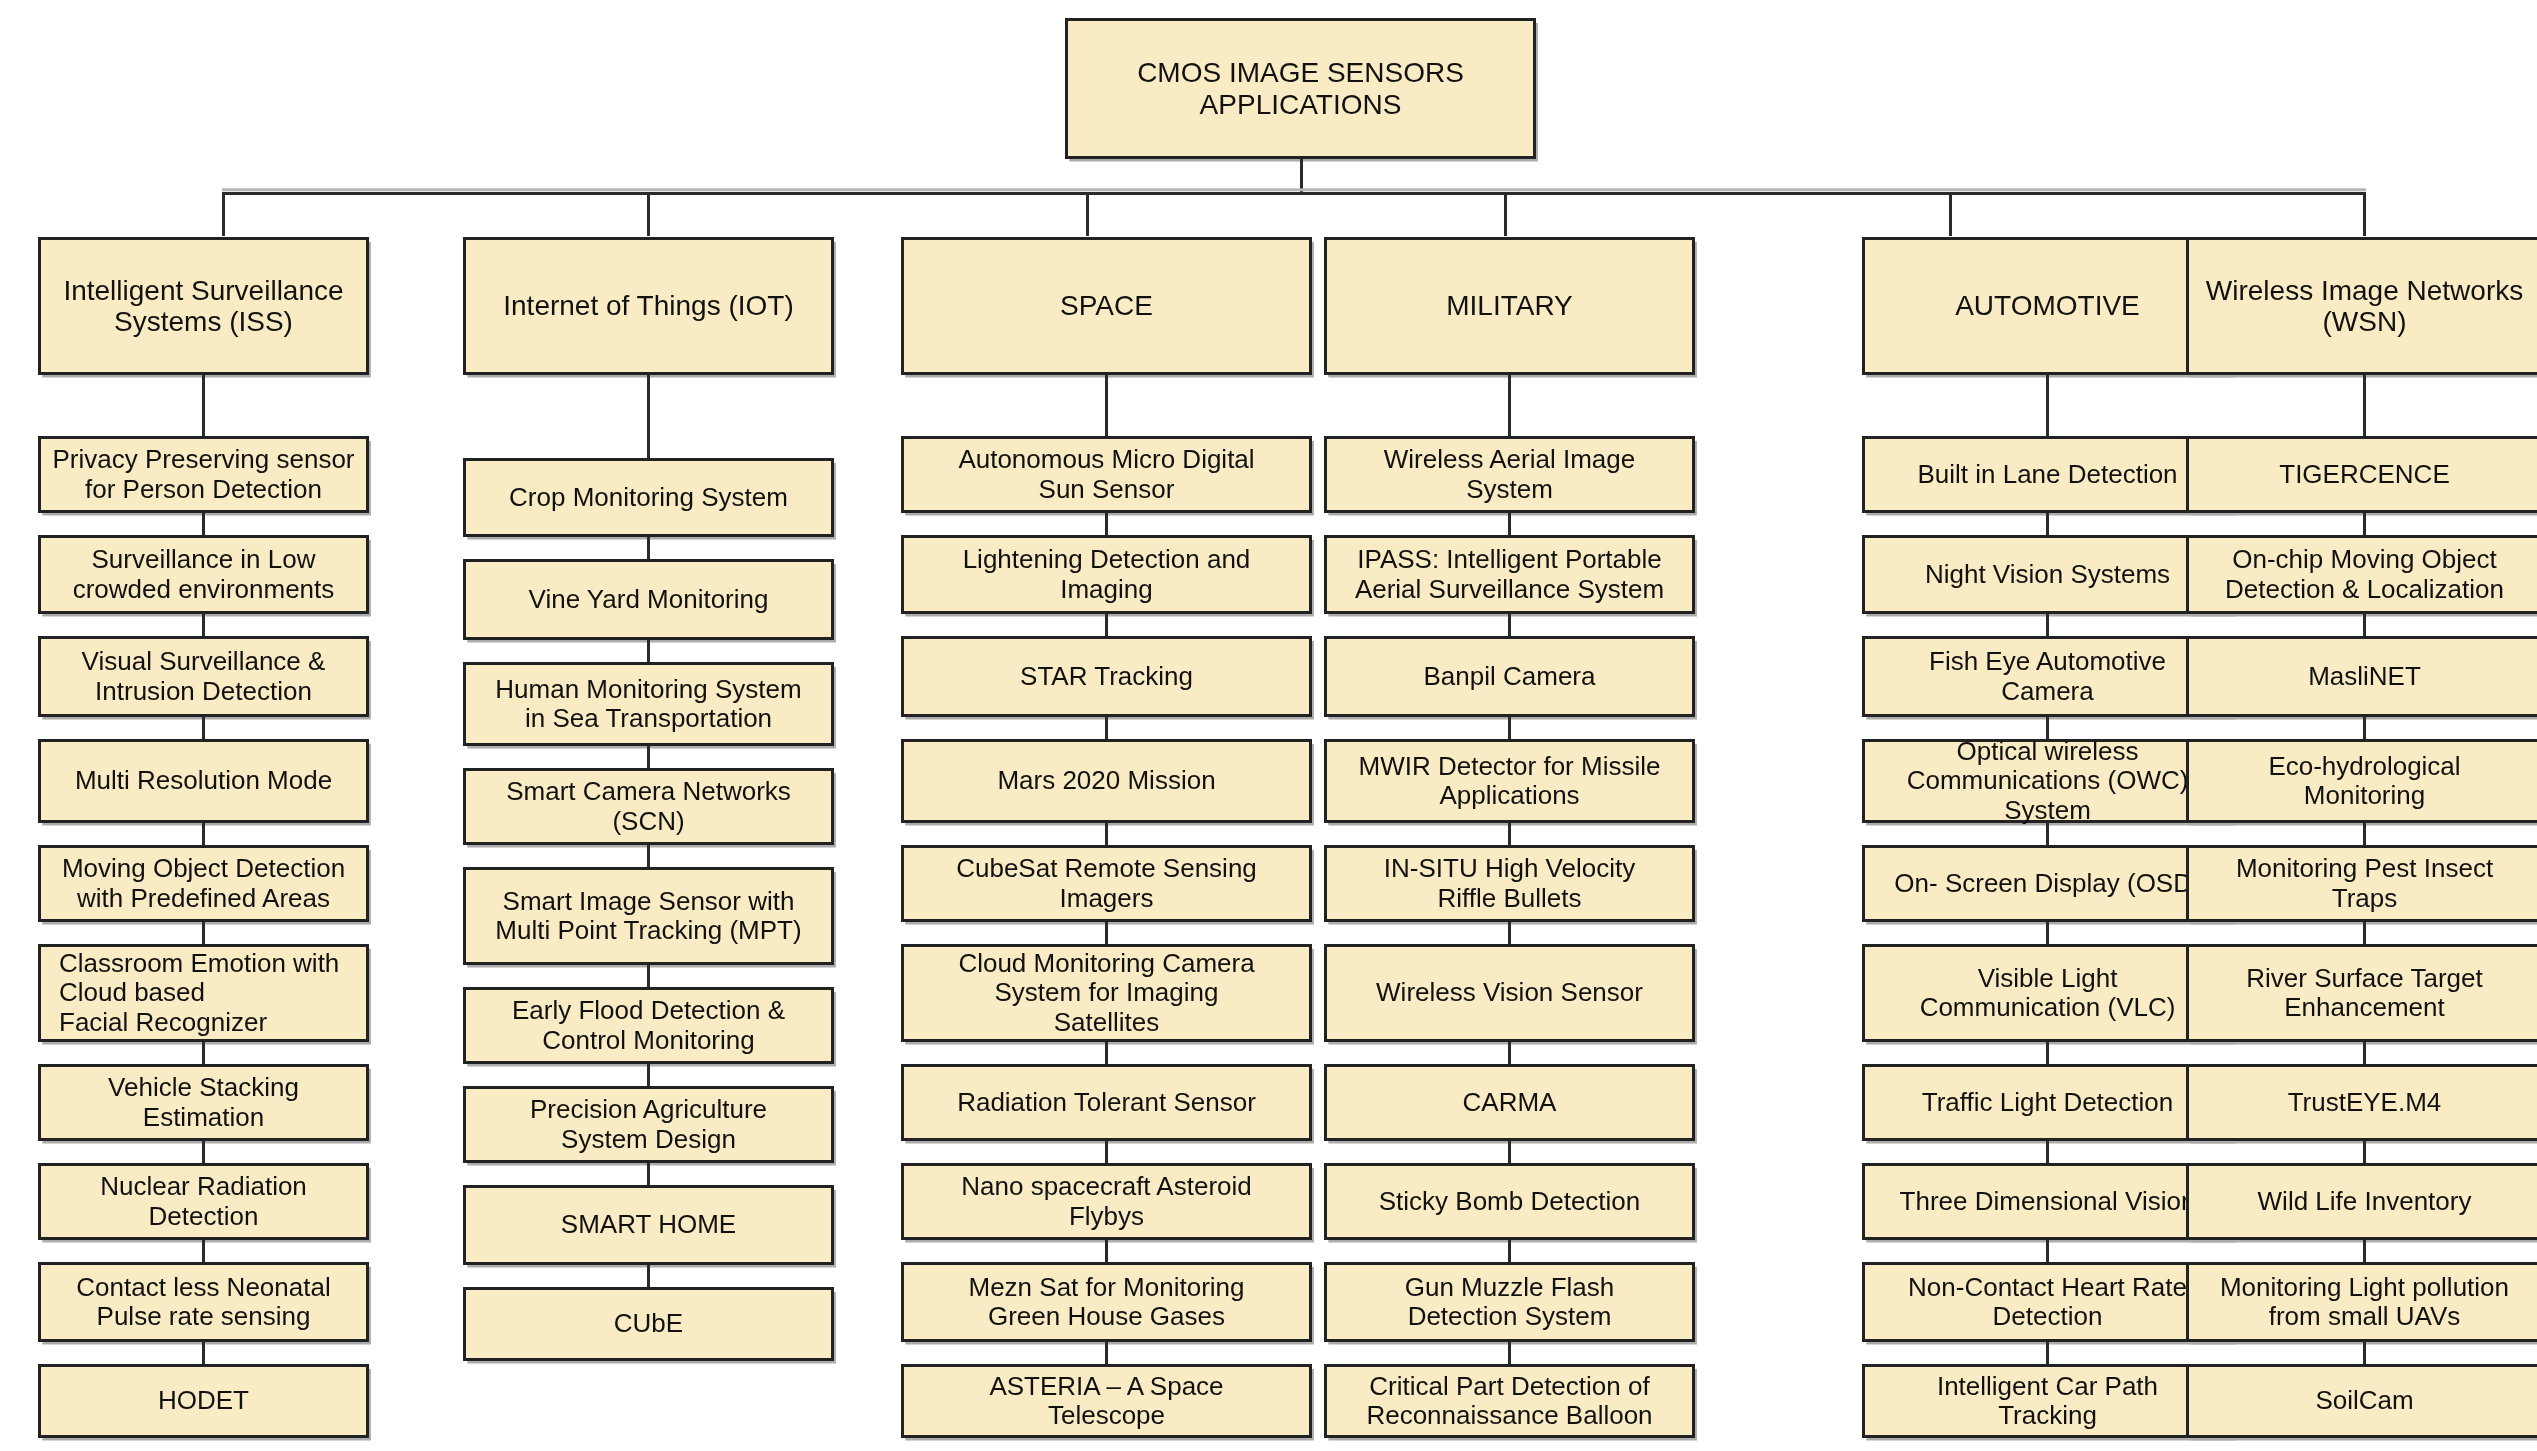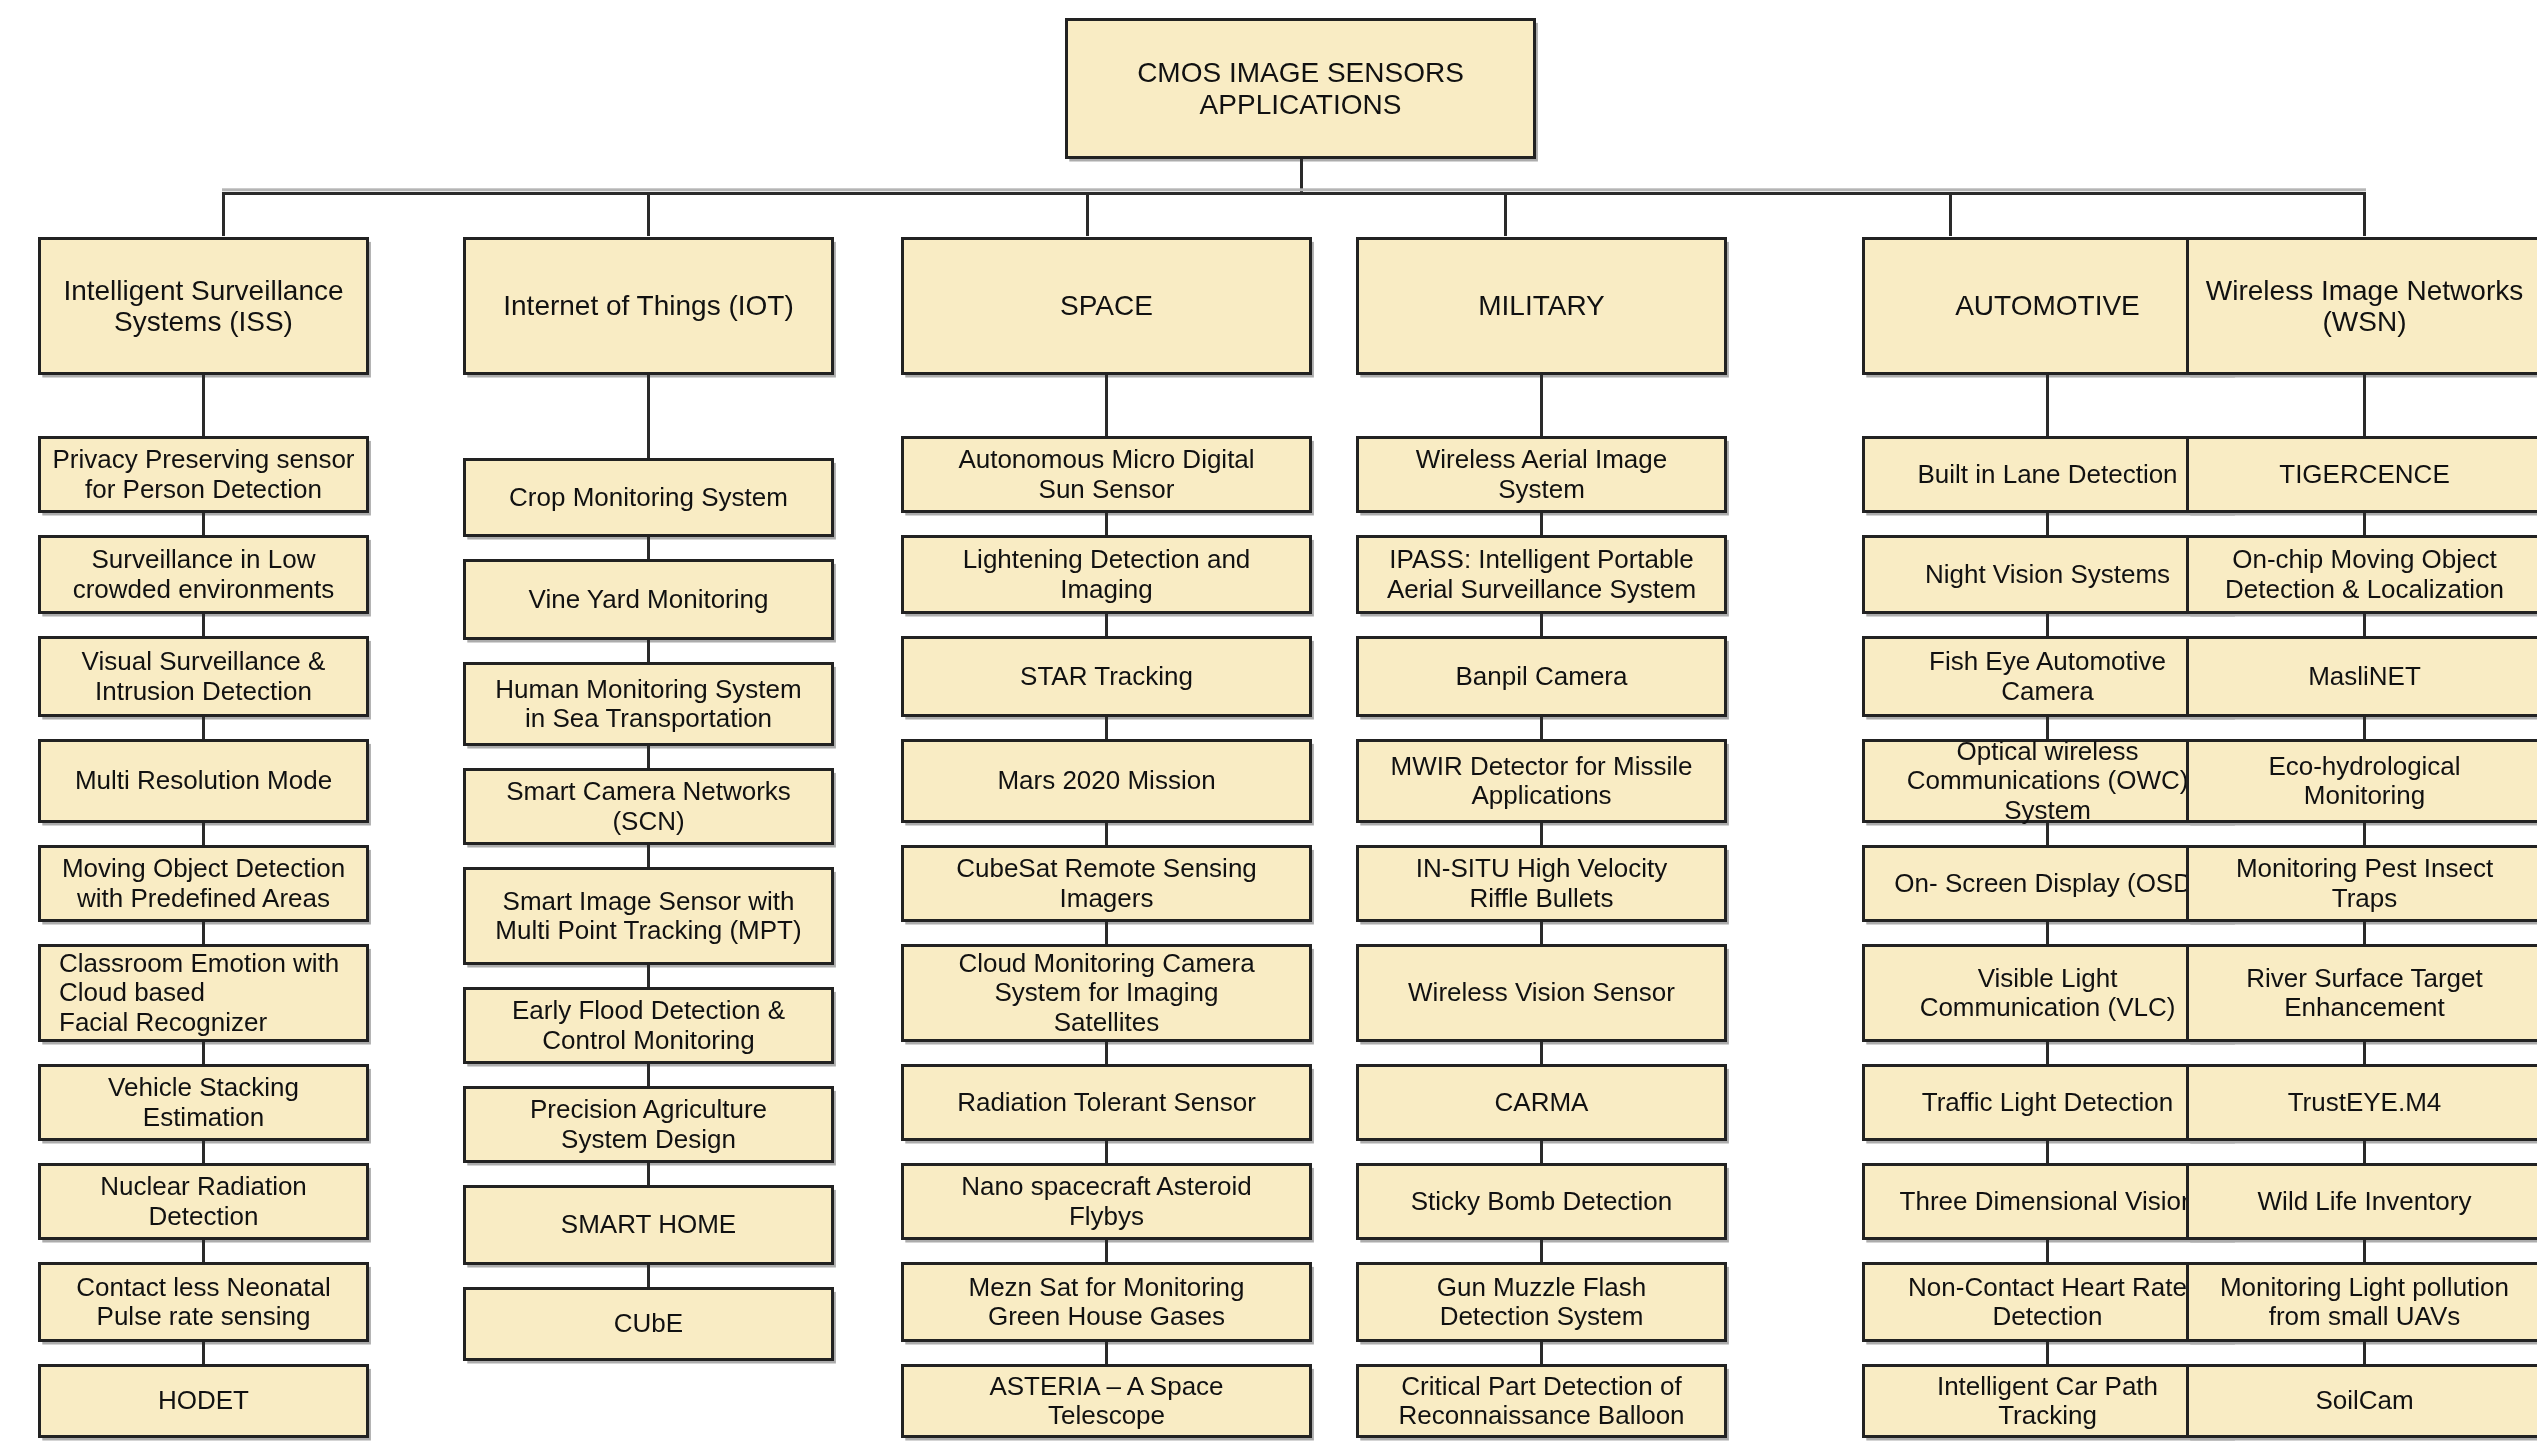--- a/index.html
+++ b/index.html
@@ -126,21 +126,21 @@
     <div class="box item r8">Nano spacecraft Asteroid
 Flybys</div>
     <div class="vline vg"></div>
     <div class="box item r9">Mezn Sat for Monitoring
 Green House Gases</div>
     <div class="vline vg"></div>
     <div class="box item r10">ASTERIA – A Space
 Telescope</div>
   </div>
 
-  <div class="col" style="left:1346px;width:371px;">
+  <div class="col" style="left:1314px;width:371px;">
     <div class="box header">MILITARY</div>
     <div class="vline vh"></div>
     <div class="box item r1">Wireless Aerial Image
 System</div>
     <div class="vline vg"></div>
     <div class="box item r2">IPASS: Intelligent Portable
 Aerial Surveillance System</div>
     <div class="vline vg"></div>
     <div class="box item r3">Banpil Camera</div>
     <div class="vline vg"></div>

